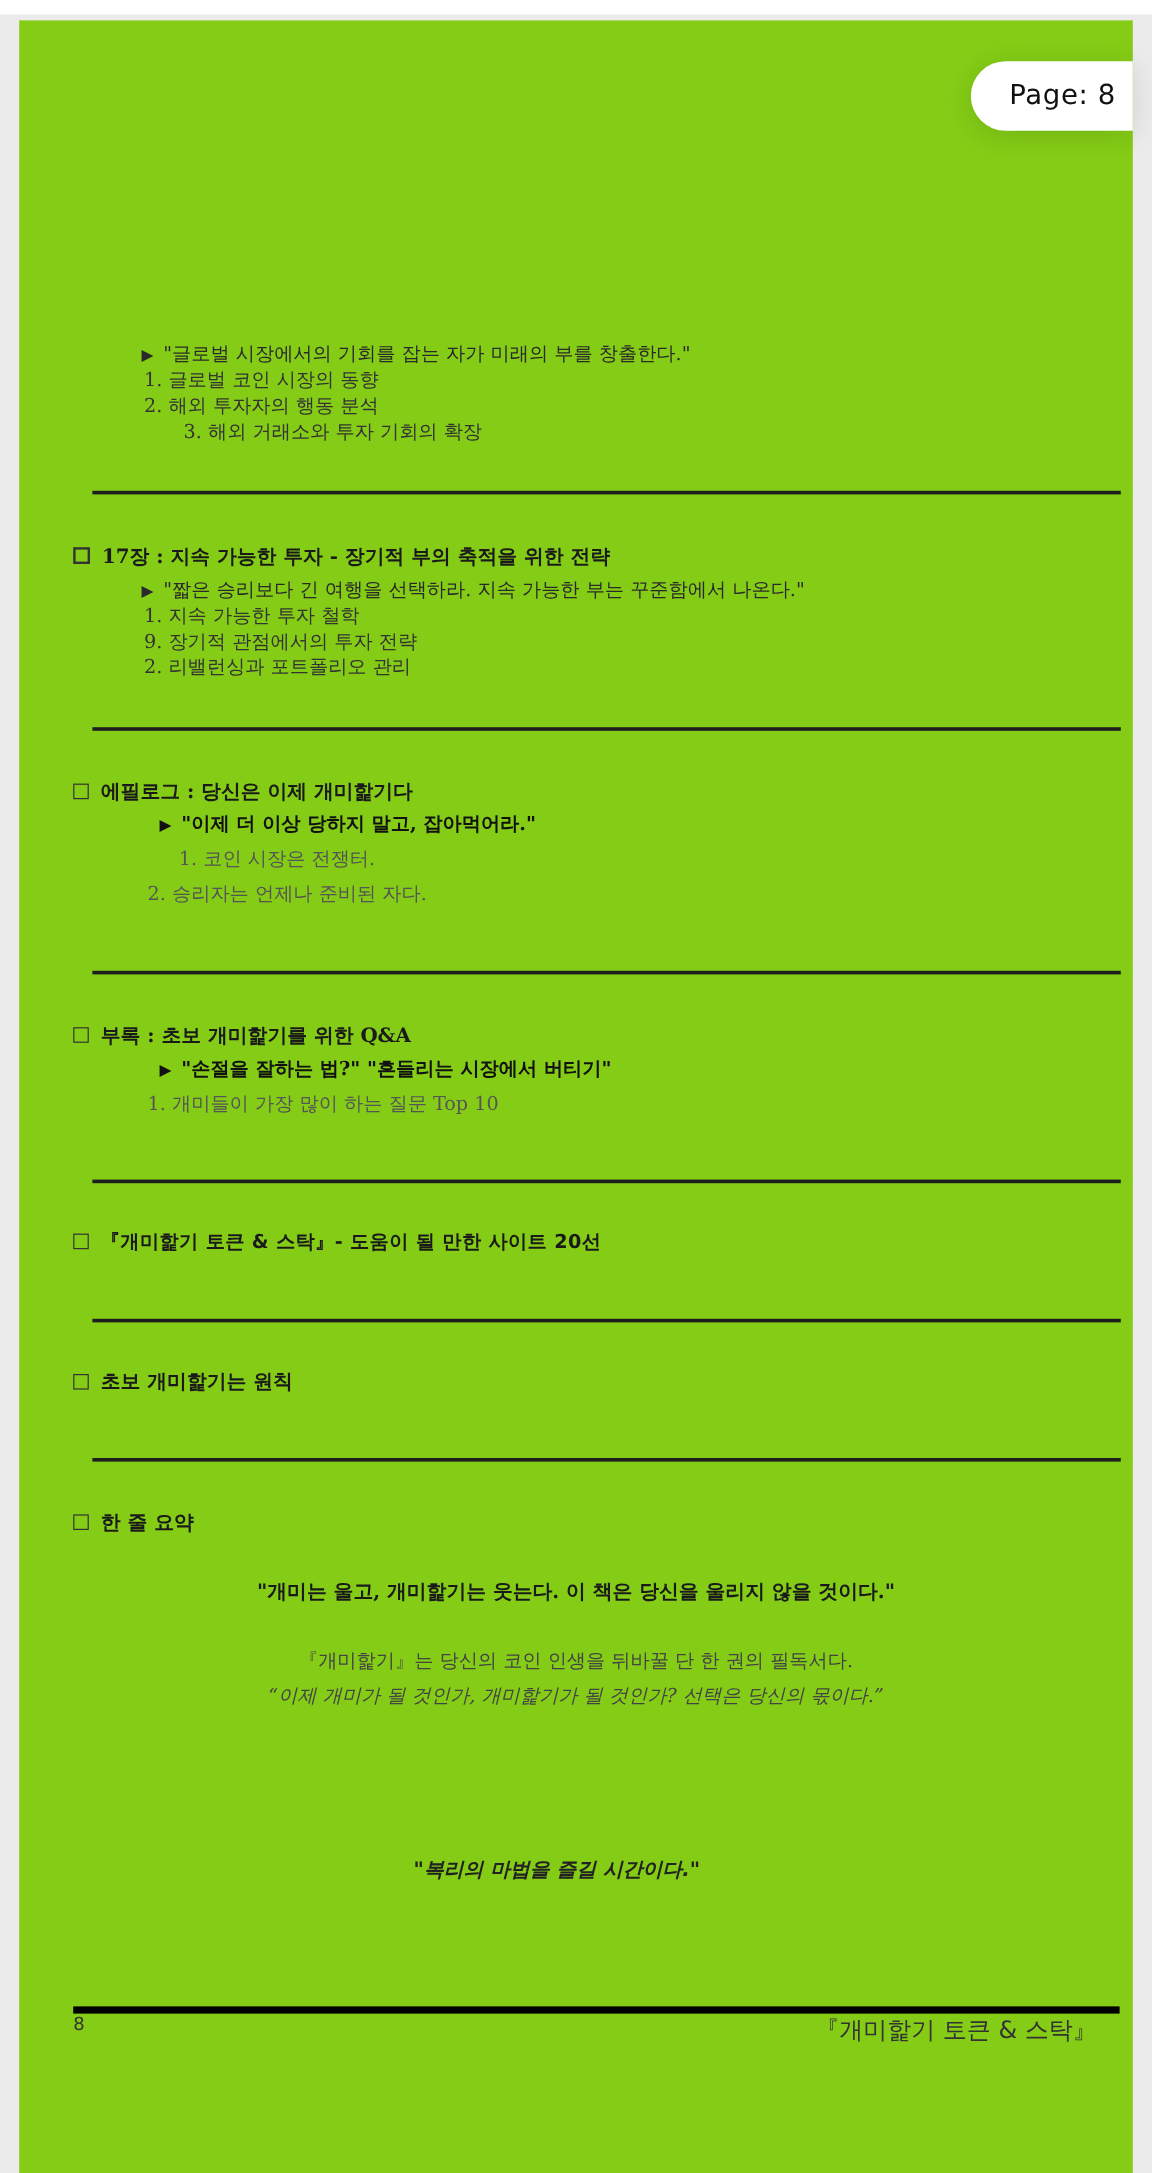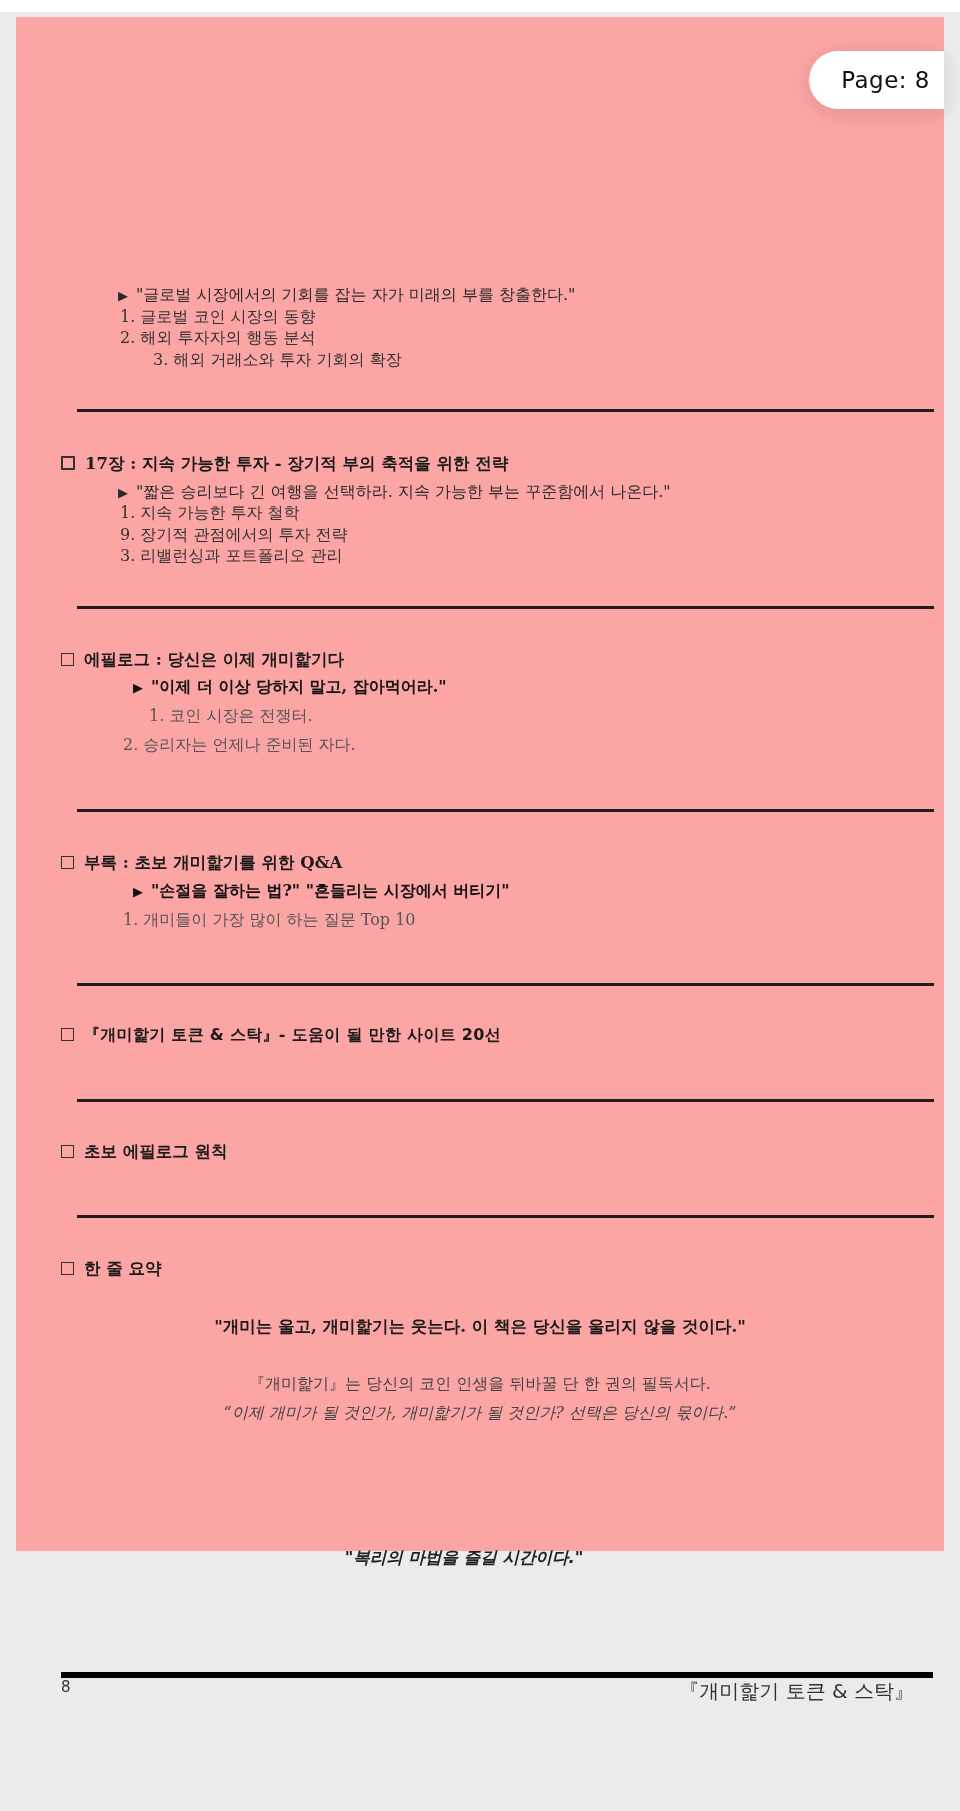--- a/index.html
+++ b/index.html
@@ -7,22 +7,22 @@
     width:960px; height:1811px; position:relative; overflow:hidden;
     background:#ffffff;
     font-family:"DejaVu Serif", "Liberation Serif", serif;
     color:#222;
   }
   .viewer-bg {
     position:absolute; left:0; top:12px; width:960px; height:1799px;
     background:#ebebeb;
   }
   .page {
-    position:absolute; left:16px; top:17px; width:928px; height:1534px;
-    background:#fca5a5;
+    position:absolute; left:16px; top:17px; width:928px; height:1794px;
+    background:#84cc16;
   }
   .page-badge {
     position:absolute; right:0; top:34px; height:58px; width:135px;
     background:#ffffff; border-radius:30px 0 0 30px;
     box-shadow:0 4px 22px rgba(0,0,0,0.12);
     display:flex; align-items:center; justify-content:flex-end; padding-right:14px;
     box-sizing:border-box;
     font-family:"DejaVu Sans", sans-serif; font-size:23px; color:#111;
     letter-spacing:0.5px;
   }
@@ -61,21 +61,21 @@
   <div class="line" style="top:392px;"></div>
 
   <div class="abs heading" style="top:436px; left:45px;">
     <span class="box thick"></span><span>17장 : 지속 가능한 투자 - 장기적 부의 축적을 위한 전략</span>
   </div>
   <div class="abs quote" style="left:102px; top:465px;">
     <span class="tri">▶</span><span>"짧은 승리보다 긴 여행을 선택하라. 지속 가능한 부는 꾸준함에서 나온다."</span>
   </div>
   <div class="abs item" style="left:104px; top:486px;">1.  지속 가능한 투자 철학</div>
   <div class="abs item" style="left:104px; top:508px;">9. 장기적 관점에서의 투자 전략</div>
-  <div class="abs item" style="left:104px; top:529px;">3. 리밸런싱과 포트폴리오 관리</div>
+  <div class="abs item" style="left:104px; top:529px;">2. 리밸런싱과 포트폴리오 관리</div>
 
   <div class="line" style="top:589px;"></div>
 
   <div class="abs heading" style="top:632px; left:45px;text-align:center;">
     <span class="box"></span><span>에필로그 : 당신은 이제 개미핥기다</span>
   </div>
   <div class="abs quote bold" style="left:117px; top:660px;">
     <span class="tri">▶</span><span>"이제 더 이상 당하지 말고, 잡아먹어라."</span>
   </div>
   <div class="abs item light" style="left:107px; top:689px;margin-left:26px;">1. 코인 시장은 전쟁터.</div>
@@ -93,21 +93,21 @@
 
   <div class="line" style="top:966px;"></div>
 
   <div class="abs heading sans-bold" style="top:1008px; left:45px;">
     <span class="box"></span><span>『개미핥기 토큰 &amp; 스탁』-  도움이 될 만한 사이트 20선</span>
   </div>
 
   <div class="line" style="top:1082px;"></div>
 
   <div class="abs heading" style="top:1124px; left:45px;">
-    <span class="box"></span><span>초보 에필로그 원칙</span>
+    <span class="box"></span><span>초보 개미핥기는 원칙</span>
   </div>
 
   <div class="line" style="top:1198px;"></div>
 
   <div class="abs heading" style="top:1241px; left:45px;">
     <span class="box"></span><span>한 줄 요약</span>
   </div>
 
   <div class="abs center" style="top:1299px; font-size:16.5px; font-weight:bold; color:#1a1a1a;">"개미는 울고, 개미핥기는 웃는다. 이 책은 당신을 울리지 않을 것이다."</div>
   <div class="abs center" style="top:1357px; font-size:16px; color:#444;">『개미핥기』는 당신의 코인 인생을 뒤바꿀 단 한 권의 필독서다.</div>

